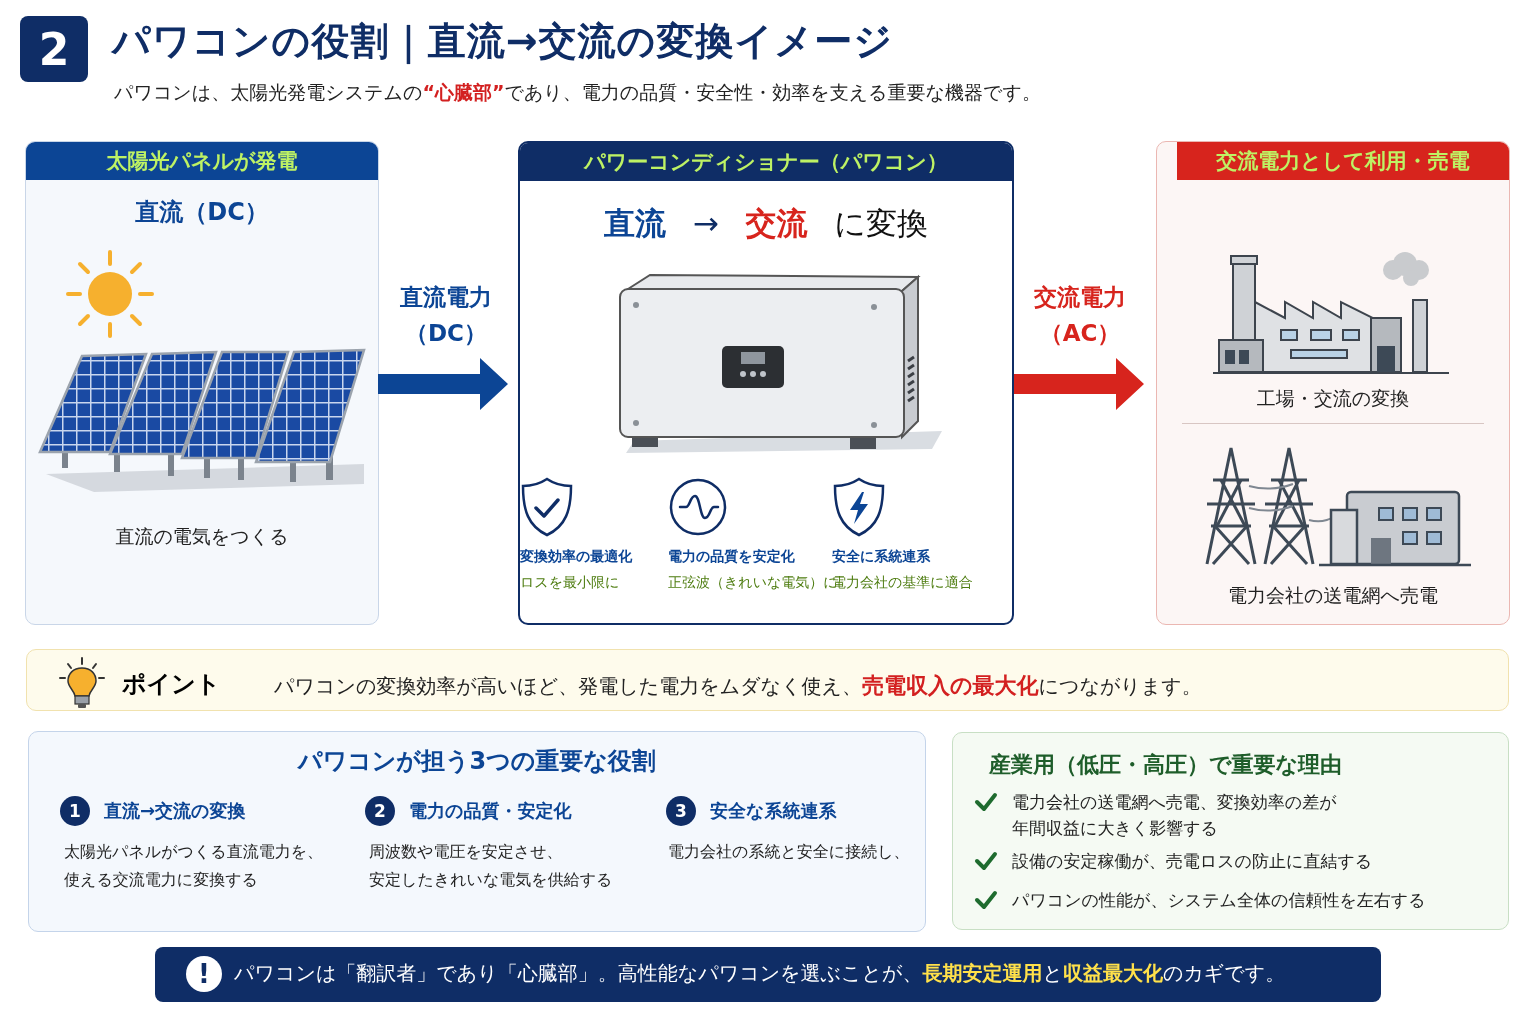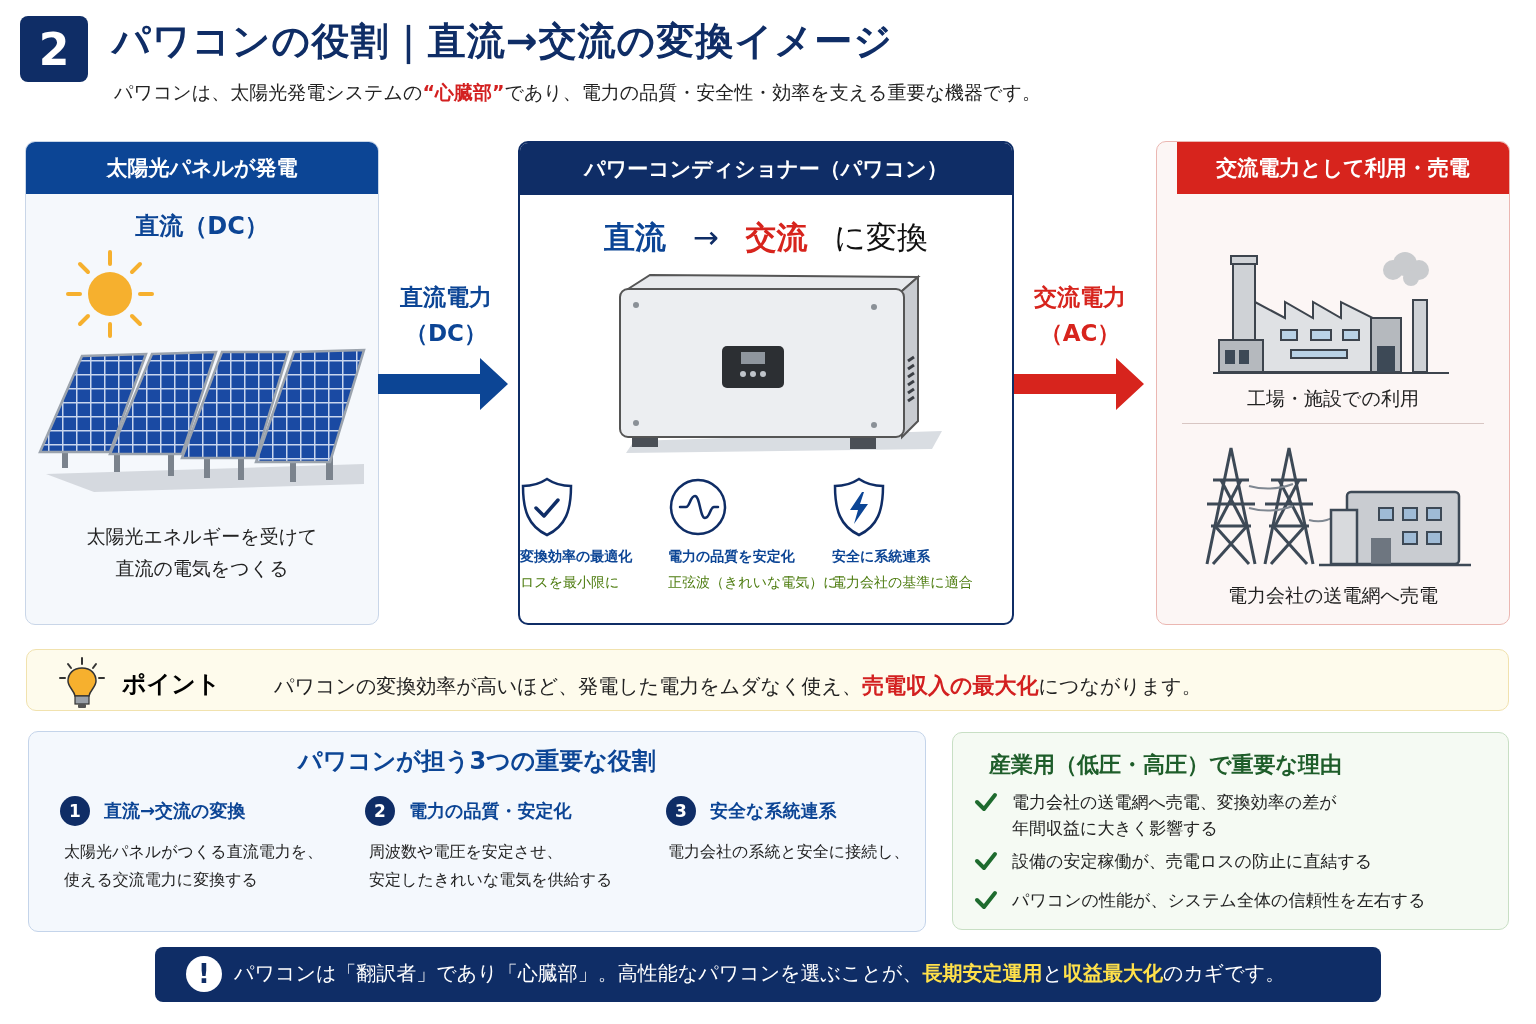--- a/index.html
+++ b/index.html
@@ -10,21 +10,21 @@
 
   
   .num-badge { left: 20px; top: 16px; width: 68px; height: 66px; background: #0f2d66; border-radius: 8px;
     color: #fff; font-weight: bold; font-size: 44px; display: flex; align-items: center; justify-content: center; }
   .title { left: 112px; top: 16px; font-size: 38px; font-weight: bold; color: #0f2d66; letter-spacing: 1px; white-space: nowrap; }
   .subtitle { left: 114px; top: 80px; font-size: 19px; color: #222; white-space: nowrap; }
   .subtitle .hl { color: #d32020; font-weight: bold; }
 
   
   .card { border-radius: 10px; overflow: hidden; }
-  .card-head { height: 52px; color: #ffffff; font-weight: bold; font-size: 21px; display: flex; align-items: center; justify-content: center; white-space: nowrap; }
+  .card-head { height: 38px; color: #bef264; font-weight: bold; font-size: 21px; display: flex; align-items: center; justify-content: center; white-space: nowrap; }
 
   .card-left { left: 25px; top: 141px; width: 354px; height: 484px; background: #f5f8fc; border: 1px solid #c9d6e8; }
   .card-left .card-head { background: #0c4595; }
   .card-mid { left: 518px; top: 141px; width: 496px; height: 484px; background: #ffffff; border: 2px solid #0f2d66; }
   .card-mid .card-head { background: #0f2d66; }
   .card-right { left: 1156px; top: 141px; width: 354px; height: 484px; background: #fcf6f5; border: 1px solid #ebb7b2; padding-left: 20px; }
   .card-right .card-head { background: #d7241d; }
 
   .card-sub { text-align: center; font-weight: bold; font-size: 24px; margin-top: 16px; }
   .blue { color: #0c4595; }
@@ -120,21 +120,20 @@
       <rect x="292" y="50" width="7" height="84"></rect>
     </g>
     <g stroke="#9ba3ad" stroke-width="2.5">
       <polygon points="48,10 112,8 76,106 6,106" fill="url(#cells)"></polygon>
       <polygon points="118,8 182,6 148,108 76,108" fill="url(#cells)"></polygon>
       <polygon points="188,6 254,6 222,112 148,112" fill="url(#cells)"></polygon>
       <polygon points="260,6 330,4 296,116 222,116" fill="url(#cells)"></polygon>
     </g>
   </svg>
   <div class="caption" style="position:absolute;left:0;top:378px;width:100%">
-    <div>太陽光エネルギーを受けて</div>
     <div>直流の電気をつくる</div>
   </div>
 </div>
 
 <div class="abs arrow-label blue" style="left:380px;top:279px;width:132px">
   <div>直流電力</div>
   <div>（DC）</div>
 </div>
 <svg class="abs" style="left:378px;top:358px" width="132" height="52" viewBox="0 0 132 52">
   <polygon points="0,16 102,16 102,0 130,26 102,52 102,36 0,36" fill="#0c4595"></polygon>
@@ -235,21 +234,21 @@
         <rect x="164" y="100" width="18" height="26"></rect>
       </g>
     <g fill="#b9d2e6" stroke="#3d444d" stroke-width="2">
         <rect x="68" y="84" width="16" height="10"></rect>
         <rect x="98" y="84" width="20" height="10"></rect>
         <rect x="130" y="84" width="16" height="10"></rect>
         <rect x="78" y="104" width="56" height="8"></rect>
       </g>
     <line x1="0" y1="127" x2="236" y2="127" stroke="#3d444d" stroke-width="2"></line>
   </svg>
-  <div class="caption" style="position:absolute;left:0;top:240px;width:100%">工場・施設での利用</div>
+  <div class="caption" style="position:absolute;left:0;top:240px;width:100%">工場・交流の変換</div>
 
   <svg style="position:absolute;left:44px;top:296px" width="270" height="132" viewBox="0 0 270 132">
     <g fill="none" stroke="#3d4956" stroke-width="3">
       <polyline points="6,126 30,10 54,126"></polyline>
         <line x1="12" y1="42" x2="48" y2="42"></line>
         <line x1="6" y1="66" x2="54" y2="66"></line>
         <line x1="10" y1="88" x2="50" y2="88"></line>
       <line x1="20" y1="42" x2="44" y2="88"></line>
         <line x1="40" y1="42" x2="16" y2="88"></line>
         <line x1="14" y1="88" x2="48" y2="126"></line>

